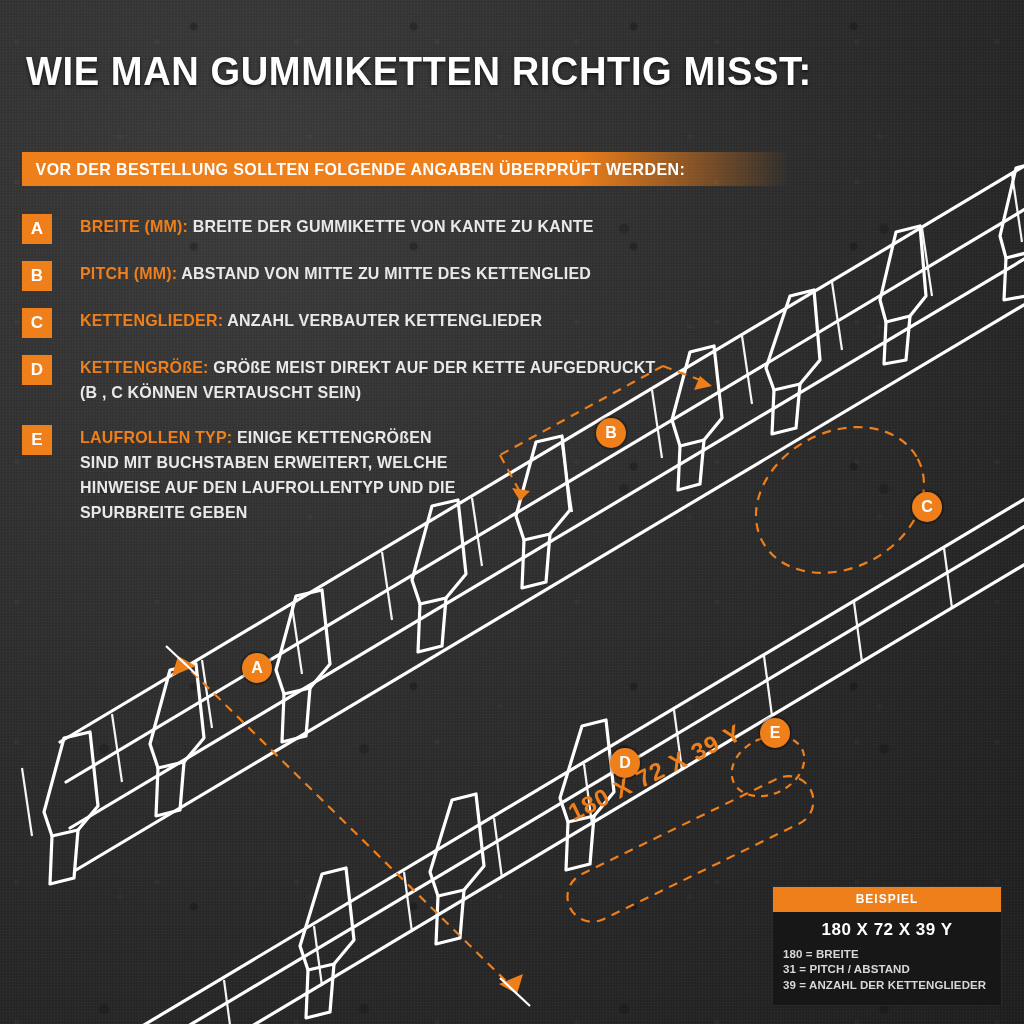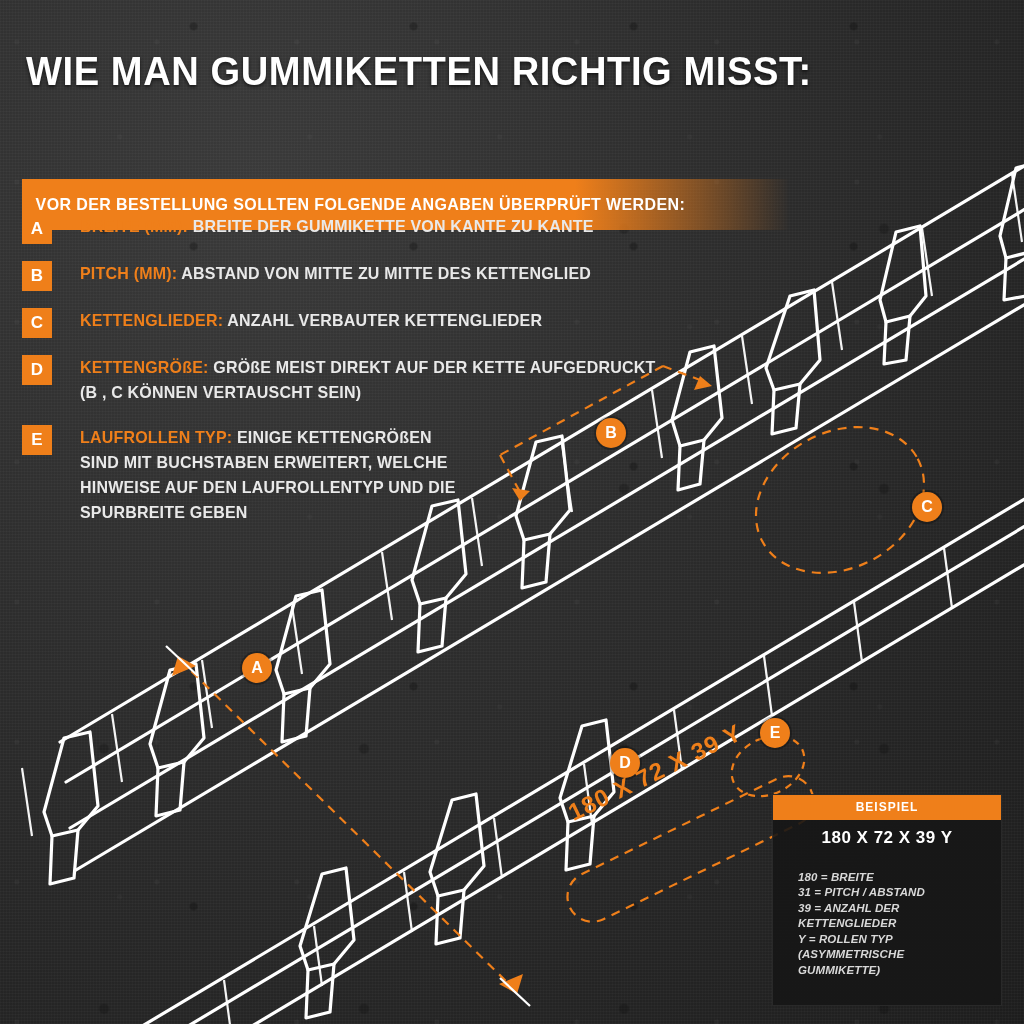--- a/index.html
+++ b/index.html
@@ -43,23 +43,23 @@
     font-stretch:condensed;
     transform:scaleX(.93);
     transform-origin:left center;
     white-space:nowrap;
     text-shadow:0 2px 4px rgba(0,0,0,.6);
   }
 
   
   .subbar{
     position:absolute;left:22px;top:152px;
-    width:768px;height:51px;
+    width:768px;height:34px;
     background:linear-gradient(90deg,#ef7f1a 0%,#ef7f1a 72%,rgba(239,127,26,0) 100%);
-    display:flex;align-items:center;margin-top:27px;
+    display:flex;align-items:center;
   }
   .subbar span{
     color:#fff;font-size:16.5px;font-weight:bold;letter-spacing:.4px;
     padding-left:14px;white-space:nowrap;transform:scaleX(.97);transform-origin:left center;
   }
 
   
   .legend{position:absolute;left:22px;top:206px;width:660px;}
   .row{position:relative;margin-bottom:2px;}
   .badge{
@@ -113,21 +113,21 @@
   }
   .example .hdr{
     background:#ef7f1a;color:#fff;text-align:center;
     font-weight:bold;font-size:12px;letter-spacing:1px;
     padding:5px 0 6px;
   }
   .example .code{
     color:#fff;text-align:center;font-weight:bold;font-size:17px;
     padding:8px 0 7px;letter-spacing:.5px;
   }
-  .example ul{list-style:none;margin:15px;padding:0 10px 12px 10px;font-style:italic;}
+  .example ul{list-style:none;margin:0;padding:0 10px 12px 10px;}
   .example li{
     color:#d8d8d8;font-size:11.5px;line-height:15.5px;font-weight:bold;
     letter-spacing:.1px;
   }
 </style>
 </head>
 <body>
 
 <div id="root">
   <div class="noise"></div>
@@ -308,16 +308,15 @@
 
   <div class="printcode">180 X 72 X 39 Y</div>
 
   <div class="example">
     <div class="hdr">BEISPIEL</div>
     <div class="code">180 X 72 X 39 Y</div>
     <ul>
       <li>180 = BREITE</li>
       <li>31 = PITCH / ABSTAND</li>
       <li>39 = ANZAHL DER KETTENGLIEDER</li>
-      <li>Y = ROLLEN TYP (ASYMMETRISCHE GUMMIKETTE)</li>
     </ul>
   </div>
 </div>
 
 </body></html>

